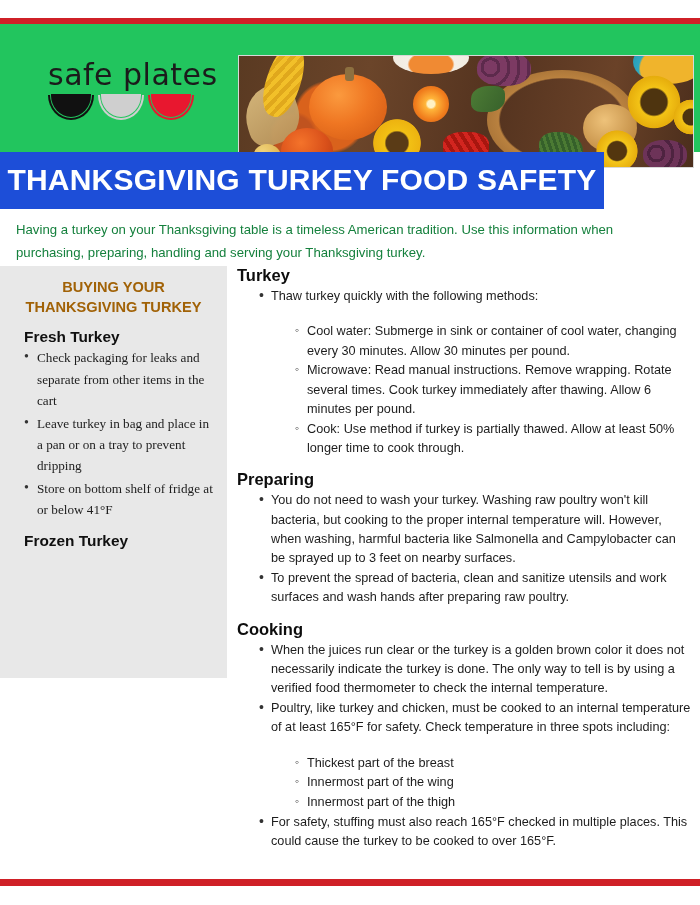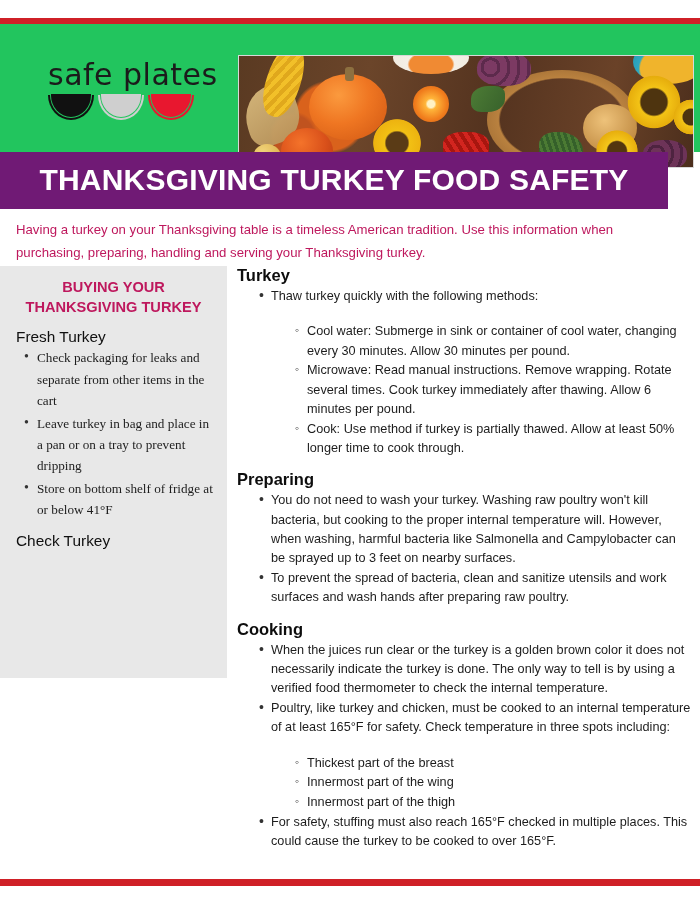--- a/index.html
+++ b/index.html
@@ -80,33 +80,33 @@
   .hero .chili { width:46px; height:30px; left:204px; top:76px; border-radius:40%;
       background:repeating-linear-gradient(58deg,#d2251f 0 4px,#a8160f 4px 8px); }
   .hero .herb { width:44px; height:34px; left:300px; top:76px; border-radius:40% 60% 50% 40%;
       background:repeating-linear-gradient(72deg,#4b7a33 0 3px,#35602a 3px 6px); }
   .hero .herb2 { width:34px; height:26px; left:232px; top:30px; border-radius:50% 30% 50% 30%;
       background:linear-gradient(120deg,#4d7c35,#37612b); }
   .hero .fork { width:30px; height:6px; left:214px; top:106px; border-radius:3px;
       background:linear-gradient(90deg,#dcdcdc,#f5f5f5); transform:rotate(-22deg); }
 
   
-  .title-band { position:absolute; left:0; top:152px; width:668px; height:57px; background:#701a75; }
+  .title-band { position:absolute; left:0; top:152px; width:604px; height:57px; background:#1d4ed8; }
   .title-band h1 { position:absolute; left:0; right:0; top:11px; text-align:center;
       color:#fff; font-size:30px; font-weight:bold; letter-spacing:.2px; line-height:1.1; }
 
   
   .intro { position:absolute; left:16px; top:219px; width:668px; font-size:13.2px;
-      color:#be185d; line-height:1.72; }
+      color:#15803d; line-height:1.72; }
 
   
   .sidebar { position:absolute; left:0; top:266px; width:227px; height:412px; background:#e8e8e8; }
-  .sidebar h2 { font-size:14.6px; font-weight:bold; color:#be185d; text-align:center;
+  .sidebar h2 { font-size:14.6px; font-weight:bold; color:#a16207; text-align:center;
       line-height:1.35; padding:12px 12px 0 12px; }
-  .sidebar h3 { font-size:15.4px; font-weight:normal; color:#101010; padding:11px 0 1px 16px; }
+  .sidebar h3 { font-size:15.4px; font-weight:bold; color:#101010; padding:11px 0 1px 24px; }
   .sidebar ul { list-style:none; padding:0 10px 0 24px; margin:0; }
   .sidebar li { position:relative; font-size:13.2px; color:#1d1d1d; line-height:1.62;
       padding-left:13px; margin-bottom:1px;font-family:Liberation Serif, serif; }
   .sidebar li::before { content:"\2022"; position:absolute; left:0; top:-1px; font-size:14px; color:#333; }
 
   
   .callout { position:absolute; left:0; top:678px; width:227px; height:159px; background:#d44e27; }
   .callout p { color:#fff; font-weight:bold; font-size:13.4px; text-align:center;
       line-height:1.56; padding:9px 14px 0 14px; }
 
@@ -183,21 +183,21 @@
 
   <aside class="sidebar">
     <h2>BUYING YOUR THANKSGIVING TURKEY</h2>
     <div id="sidebar-sections">
         <h3>Fresh Turkey</h3>
         <ul>
           <li>Check packaging for leaks and separate from other items in the cart</li>
           <li>Leave turkey in bag and place in a pan or on a tray to prevent dripping</li>
           <li>Store on bottom shelf of fridge at or below 41°F</li>
         </ul>
-        <h3>Check Turkey</h3>
+        <h3>Frozen Turkey</h3>
       </div>
   </aside>
 
 
   <main class="main" id="main-content">
       <div class="sec">
         <h2>Turkey</h2>
         <ul>
           <li><span>Thaw turkey quickly with the following methods:</span><ul>
               <li>Cool water: Submerge in sink or container of cool water, changing every 30 minutes. Allow 30 minutes per pound.</li>

